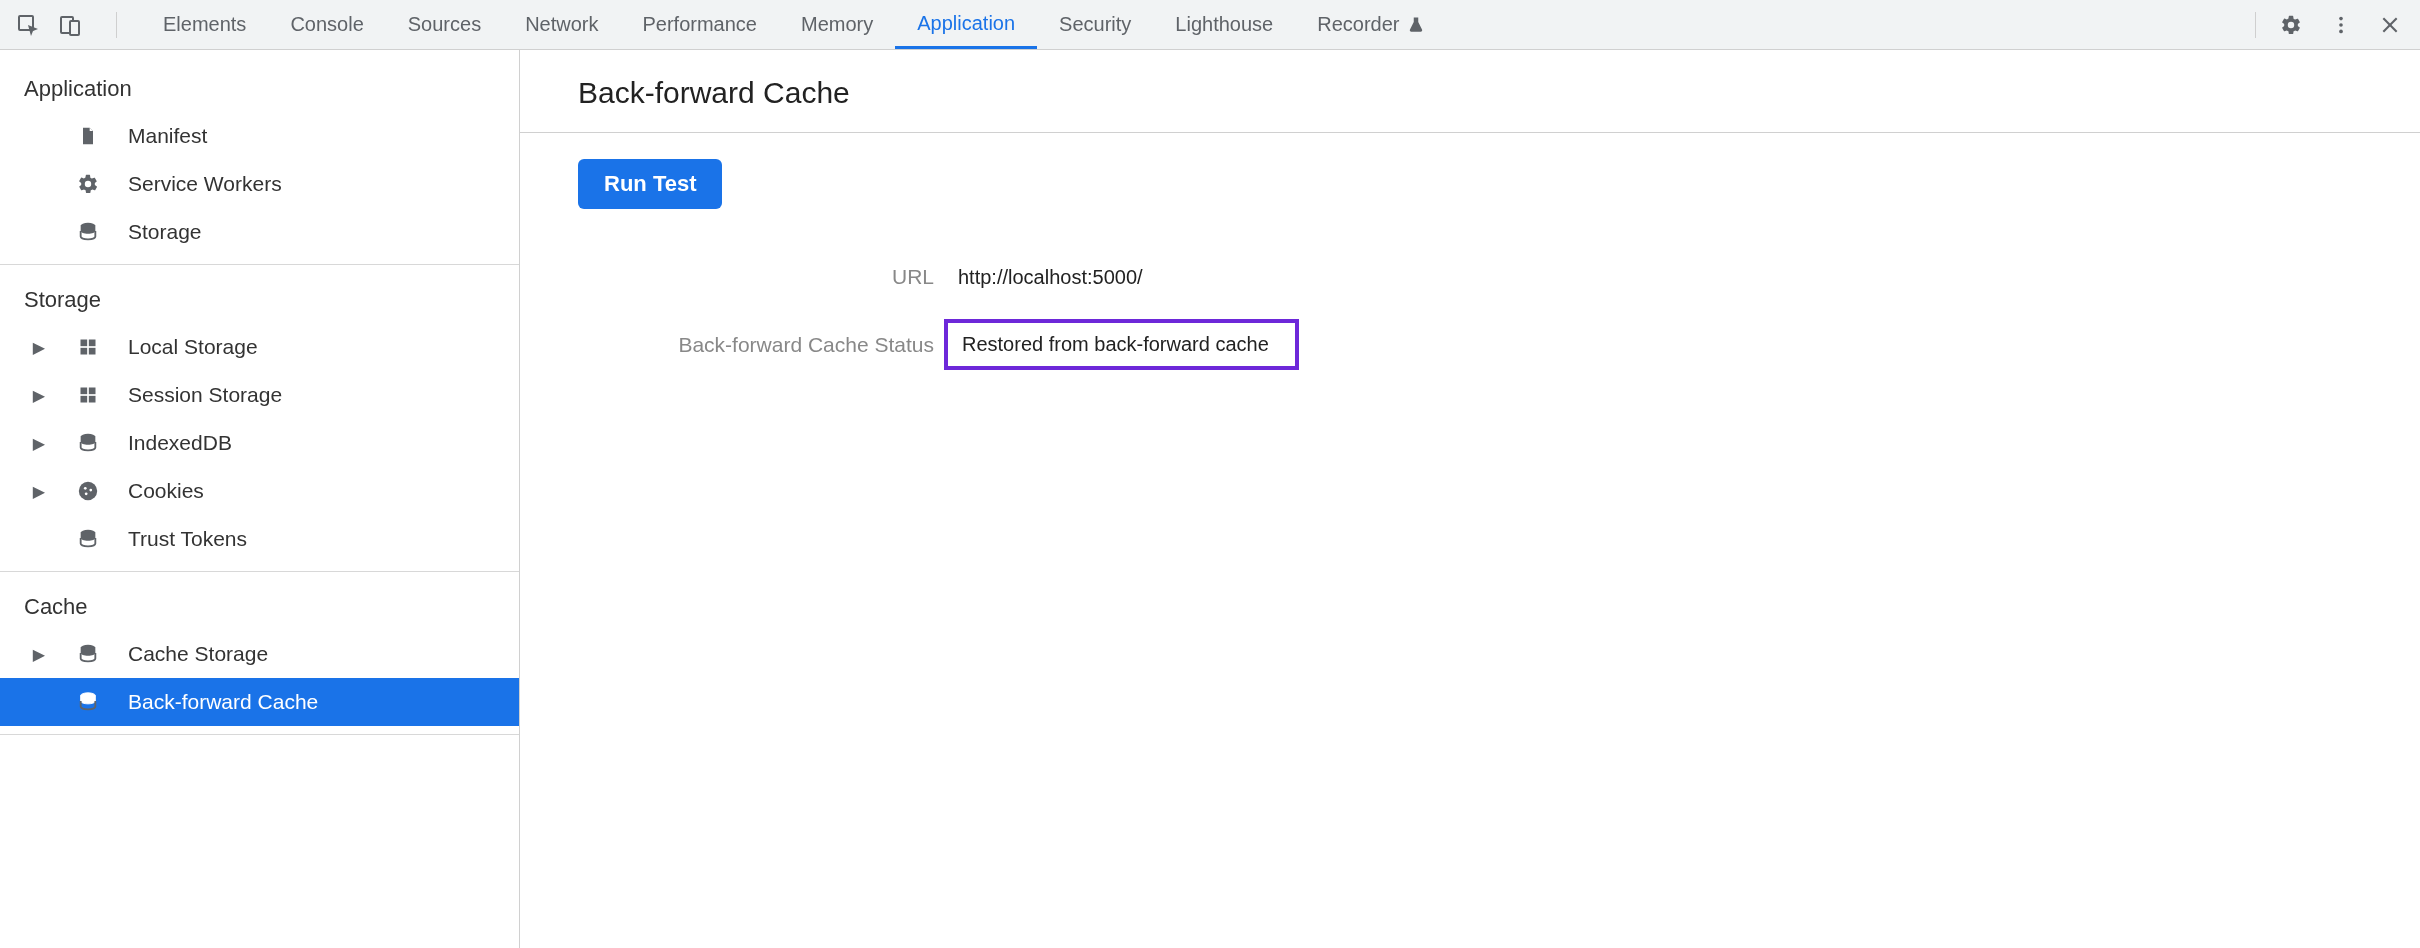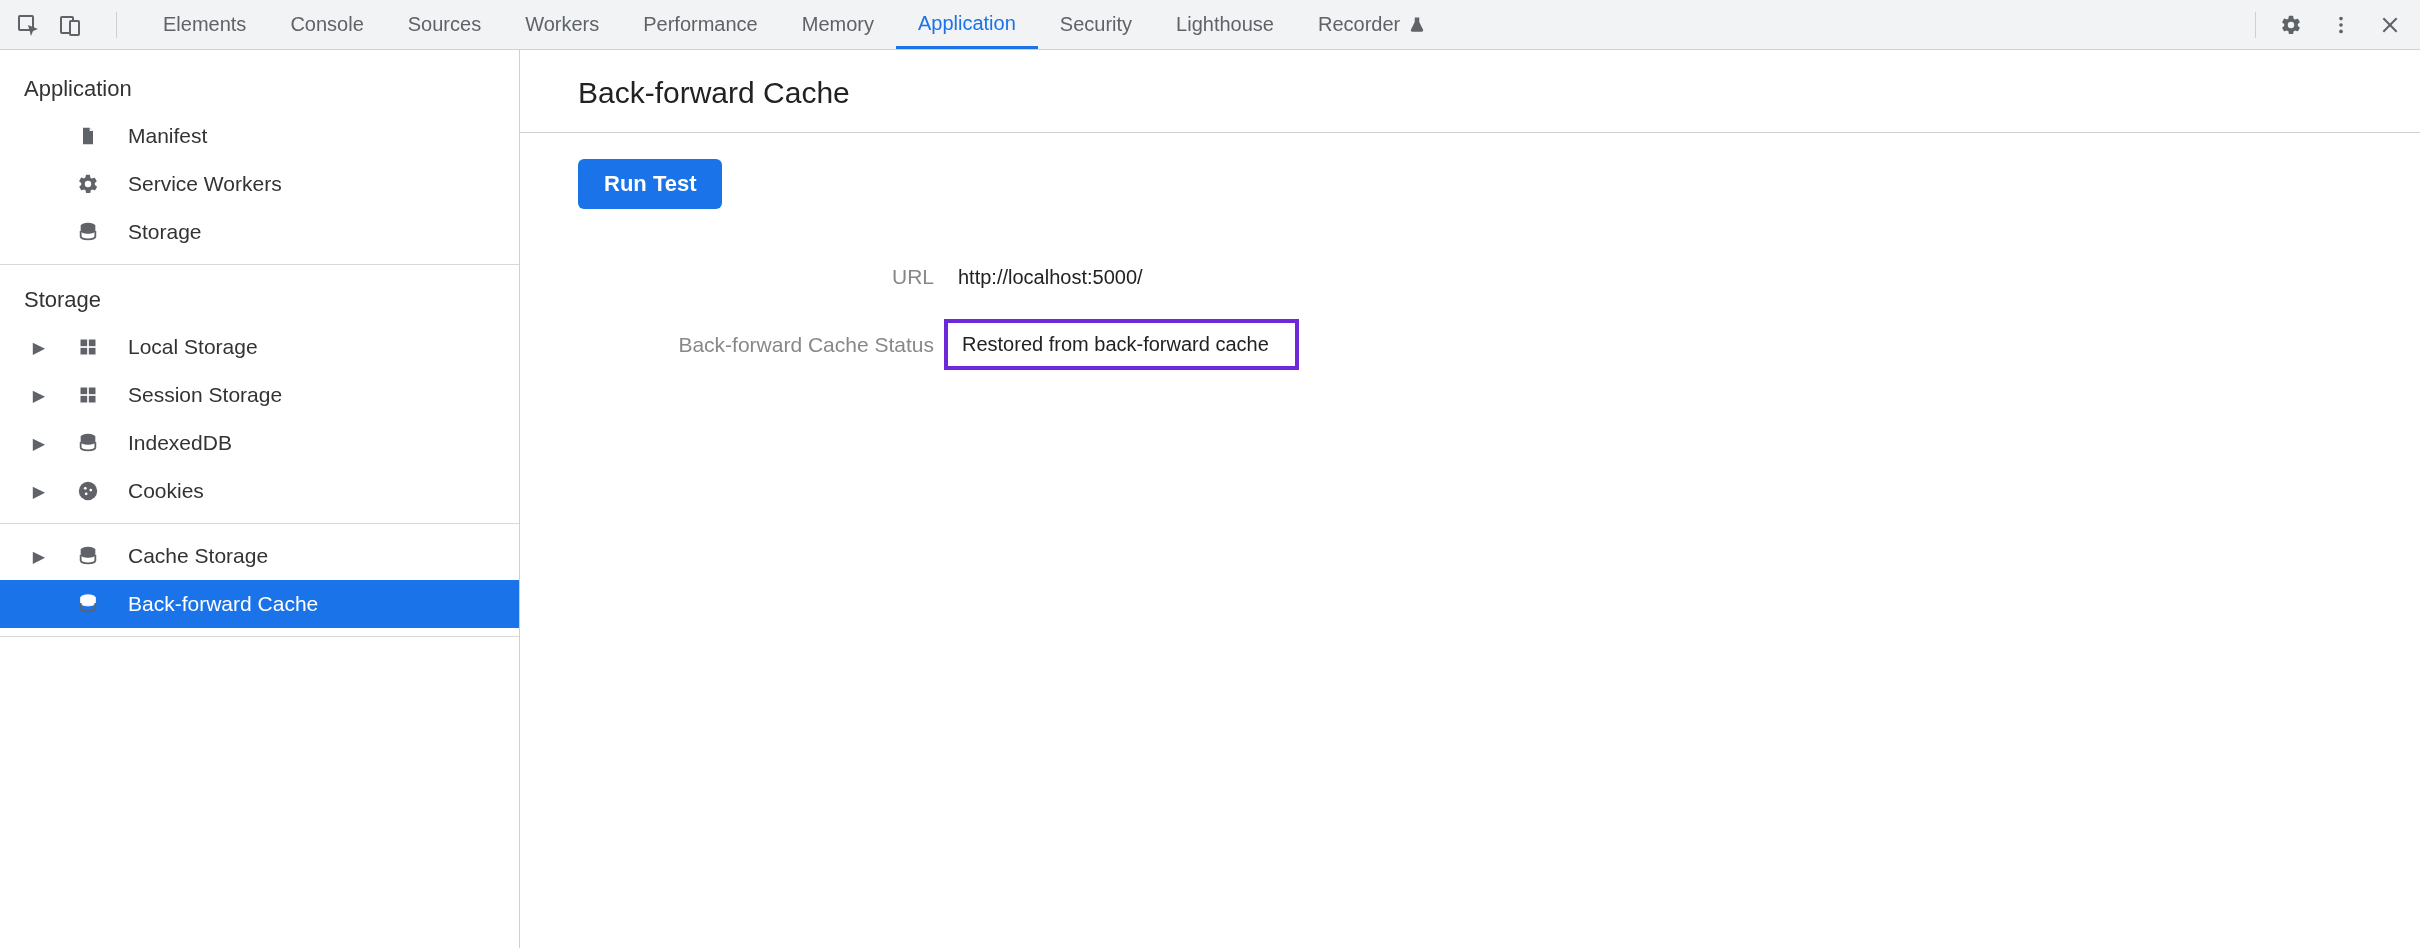--- a/index.html
+++ b/index.html
@@ -141,21 +141,21 @@
       <div class="tab">
         <span>Elements</span>
       </div>
       <div class="tab">
         <span>Console</span>
       </div>
       <div class="tab">
         <span>Sources</span>
       </div>
       <div class="tab">
-        <span>Workers</span>
+        <span>Network</span>
       </div>
       <div class="tab">
         <span>Performance</span>
       </div>
       <div class="tab">
         <span>Memory</span>
       </div>
       <div class="tab active">
         <span>Application</span>
       </div>
@@ -274,21 +274,33 @@
         <span class="itemicon">
           <svg width="22" height="22" viewBox="0 0 24 24" fill="#5f6368">
             <circle cx="12" cy="12" r="10"></circle>
             <circle cx="9" cy="9" r="1.5" fill="#fff"></circle>
             <circle cx="15" cy="11" r="1.5" fill="#fff"></circle>
             <circle cx="10" cy="15" r="1.5" fill="#fff"></circle>
           </svg>
         </span>
         <span>Cookies</span>
       </div>
+      <div class="tree-item">
+        <span class="arrow none">▶</span>
+        <span class="itemicon">
+          <svg width="22" height="22" viewBox="0 0 24 24" fill="#5f6368">
+            <ellipse cx="12" cy="5" rx="8" ry="3"></ellipse>
+            <path d="M4 5v6c0 1.7 3.6 3 8 3s8-1.3 8-3V5"></path>
+            <path d="M4 11v6c0 1.7 3.6 3 8 3s8-1.3 8-3v-6" fill="none" stroke="#5f6368" stroke-width="2"></path>
+          </svg>
+        </span>
+        <span>Trust Tokens</span>
+      </div>
       <div class="group-sep"></div>
+      <div class="group-title">Cache</div>
       <div class="tree-item">
         <span class="arrow">▶</span>
         <span class="itemicon">
           <svg width="22" height="22" viewBox="0 0 24 24" fill="#5f6368">
             <ellipse cx="12" cy="5" rx="8" ry="3"></ellipse>
             <path d="M4 5v6c0 1.7 3.6 3 8 3s8-1.3 8-3V5"></path>
             <path d="M4 11v6c0 1.7 3.6 3 8 3s8-1.3 8-3v-6" fill="none" stroke="#5f6368" stroke-width="2"></path>
           </svg>
         </span>
         <span>Cache Storage</span>

